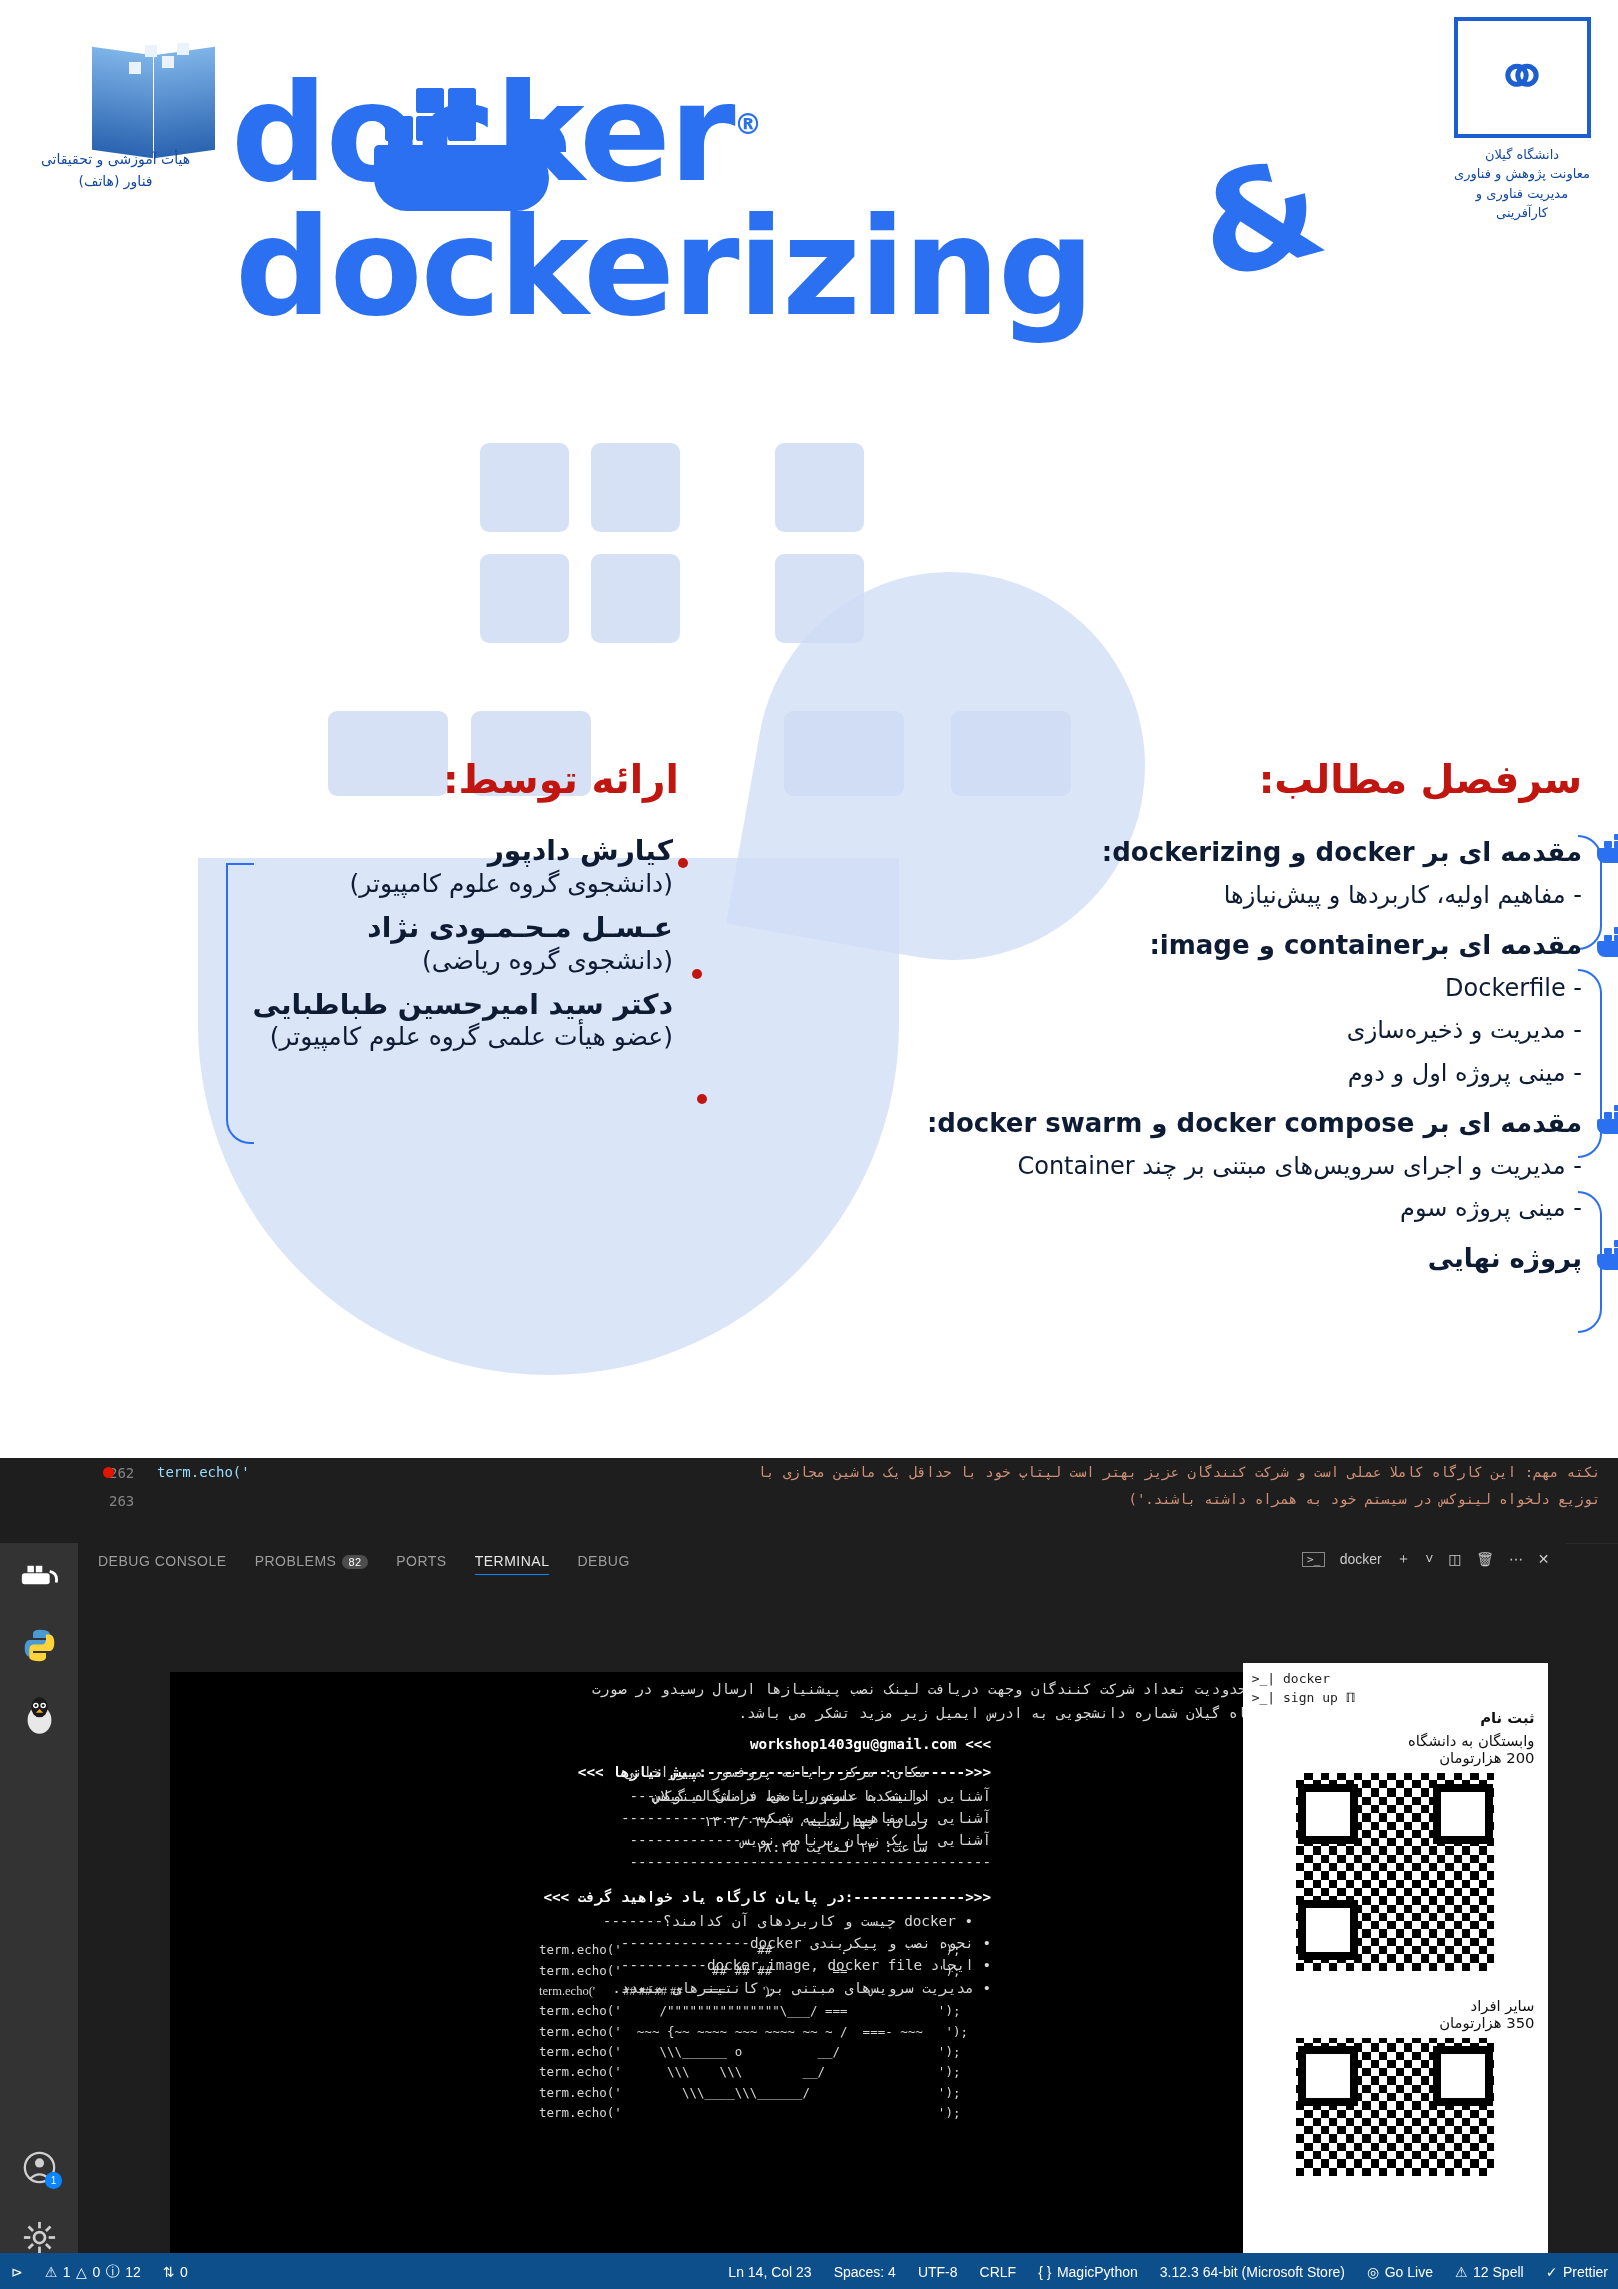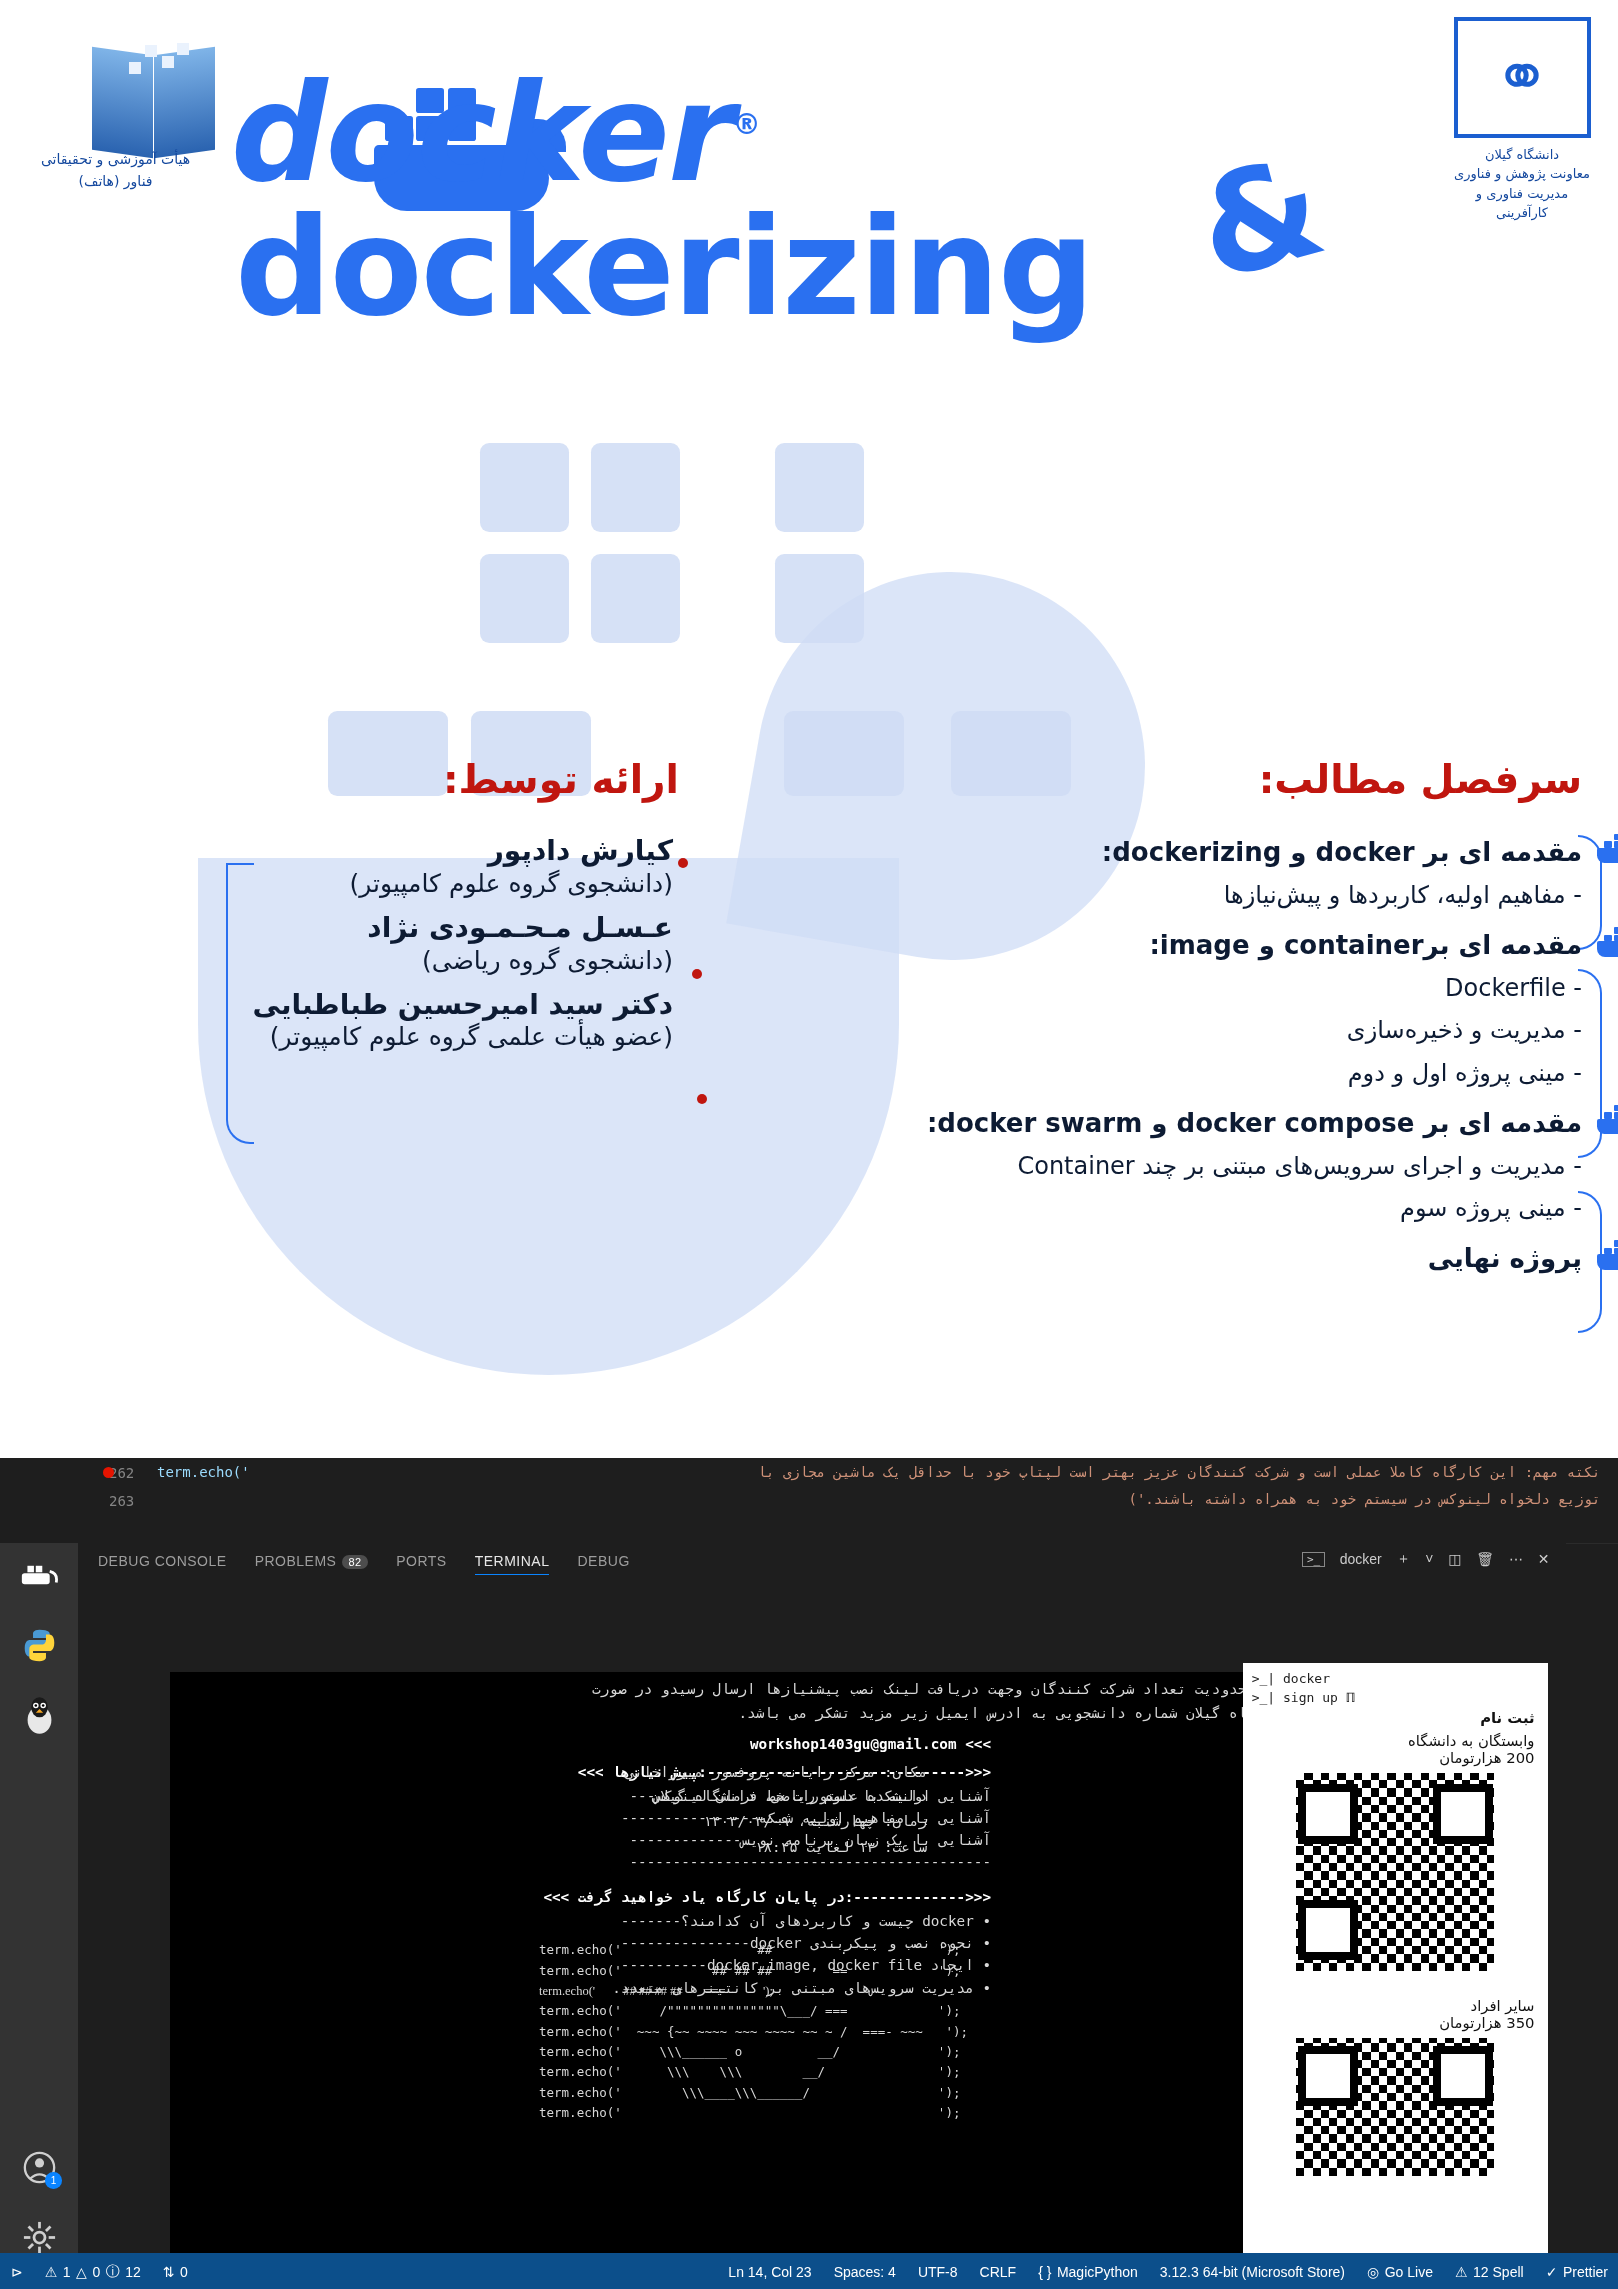--- a/index.html
+++ b/index.html
@@ -47,21 +47,20 @@
   .book .sq{position:absolute;width:12px;height:12px;background:#eaf2fd;}
   .logo-left .cap{
     position:absolute;left:0;top:129px;width:157px;text-align:center;direction:rtl;
     color:#14489e;font-size:14px;line-height:1.6;
   }
   
   .wordmark{
     position:absolute;left:231px;top:55px;width:932px;
     color:#2a70f0;font-size:135px;font-weight:bold;letter-spacing:-1.8px;
     font-family:"DejaVu Sans", sans-serif;
-    font-style:italic;
   }
   .wordmark .reg{font-size:28px;vertical-align:super;}
   .amp{
     position:absolute;left:1200px;top:138px;color:#2a70f0;font-size:138px;font-weight:bold;
     transform:rotate(-15deg);
   }
   .wordmark2{
     position:absolute;left:235px;top:189px;width:1015px;
     color:#2a70f0;font-size:135px;font-weight:bold;letter-spacing:-1.8px;
   }
@@ -399,21 +398,21 @@
       <div class="term-fa" style="right:13px;top:29.5px;width:812px;">وابستگی به دانشگاه گیلان شماره دانشجویی به ادرس ایمیل زیر مزید تشکر می باشد.</div>
       <div class="term-fa" style="right:406px;top:61px;color:#ffffff;font-weight:bold;">&gt;&gt;&gt; workshop1403gu@gmail.com</div>
 
       <div class="term-fa" style="right:406px;top:89px;color:#ffffff;font-weight:bold;">&lt;&lt;&lt;------------------------------:پیش نیازها &gt;&gt;&gt;</div>
       <div class="term-fa" style="right:406px;top:113px;">آشنایی اولیه با دستورات خط فرمان لینوکس---</div>
       <div class="term-fa" style="right:406px;top:135px;">آشنایی با مفاهیم اولیه شبکه----------------</div>
       <div class="term-fa" style="right:406px;top:157px;">آشنایی با یک زبان برنامه نویس-------------</div>
       <div class="term-fa" style="right:406px;top:179px;">------------------------------------------</div>
 
       <div class="term-fa" style="right:406px;top:214px;color:#ffffff;font-weight:bold;">&lt;&lt;&lt;-------------:در پایان کارگاه یاد خواهید گرفت &gt;&gt;&gt;</div>
-      <div class="term-fa" style="right:406px;top:238px;">• docker چیست و کاربردهای آن کدامند؟-------</div>
+      <div class="term-fa" style="right:424px;top:238px;">• docker چیست و کاربردهای آن کدامند؟-------</div>
       <div class="term-fa" style="right:406px;top:260px;">• نحوه نصب و پیکربندی docker---------------</div>
       <div class="term-fa" style="right:406px;top:282px;">• ایجاد docker image, docker file----------</div>
       <div class="term-fa" style="right:406px;top:305px;">• مدیریت سرویس‌های مبتنی بر کانتینرهای متعدد.</div>
 
       <div class="term-fa" style="left:277px;top:89px;width:480px;text-align:right;">مکان: مرکز رایانه پروفسور میرزاخانی،</div>
       <div class="term-fa" style="left:277px;top:113px;width:480px;text-align:right;">دانشکده علوم ریاضی، دانشگاه گیلان</div>
       <div class="term-fa" style="left:277px;top:138px;width:480px;text-align:right;">زمان: چهارشنبه، ۱۴۰۳/۰۳/۰۹</div>
       <div class="term-fa" style="left:277px;top:164px;width:480px;text-align:right;">ساعت: ۱۳ لغایت ۱۸:۴۵</div>
 
       <div class="term-en" style="left:369px;top:269px;">term.echo('                  ##         .            ');</div>

